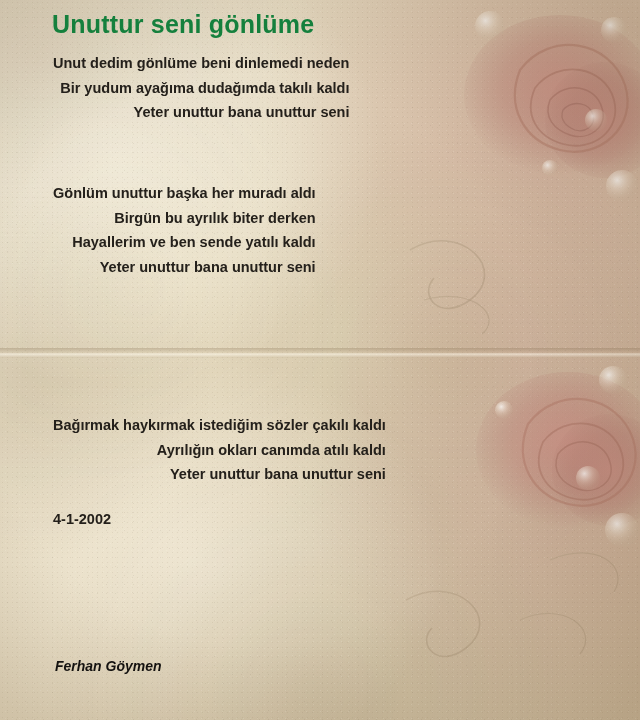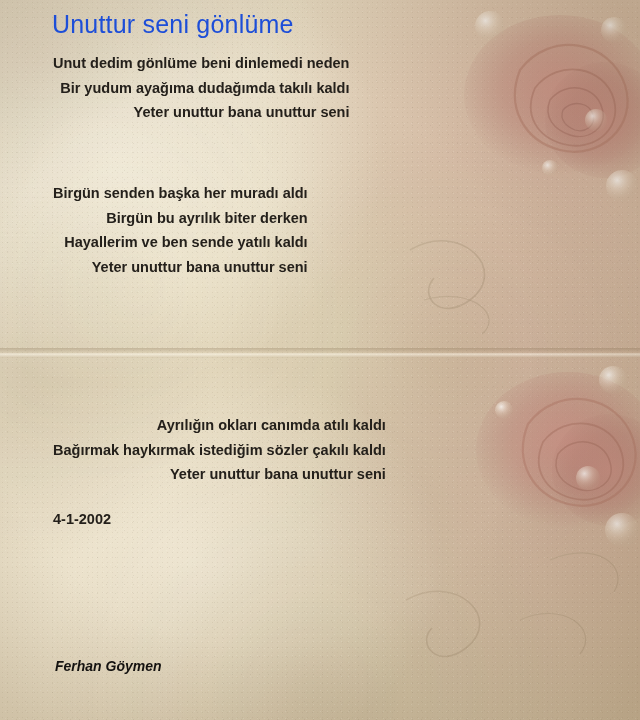--- a/index.html
+++ b/index.html
@@ -97,22 +97,22 @@
   .content {
     position: absolute;
     inset: 0;
   }
 
   .title {
     position: absolute;
     left: 52px;
     top: 10px;
     font-size: 25px;
-    font-weight: normal;
-    color: #1d4ed8;
+    font-weight: bold;
+    color: #15803d;
     letter-spacing: 0.2px;
     white-space: nowrap;
   }
 
   .stanza {
     position: absolute;
     left: 53px;
     font-size: 14.5px;
     font-weight: bold;
     color: #24201b;
@@ -219,29 +219,29 @@
 
     <div class="title">Unuttur seni gönlüme</div>
 
     <div class="stanza stanza-1">
       <span class="line">Unut dedim gönlüme beni dinlemedi  neden</span>
       <span class="line">Bir yudum  ayağıma  dudağımda  takılı kaldı</span>
       <span class="line">Yeter  unuttur bana unuttur seni</span>
     </div>
 
     <div class="stanza stanza-2">
-      <span class="line">Birgün senden başka her muradı aldı</span>
+      <span class="line">Gönlüm unuttur başka her muradı aldı</span>
       <span class="line">Birgün  bu  ayrılık biter derken</span>
       <span class="line">Hayallerim ve ben sende yatılı  kaldı</span>
       <span class="line">Yeter  unuttur bana unuttur seni</span>
     </div>
 
     <div class="stanza stanza-3">
+      <span class="line">Bağırmak  haykırmak istediğim sözler çakılı kaldı</span>
       <span class="line">Ayrılığın okları canımda atılı   kaldı</span>
-      <span class="line">Bağırmak  haykırmak istediğim sözler çakılı kaldı</span>
       <span class="line">Yeter  unuttur bana  unuttur seni</span>
     </div>
 
     <div class="date">4-1-2002</div>
 
     <div class="author">Ferhan Göymen</div>
 
   </div>
 </div>
 

